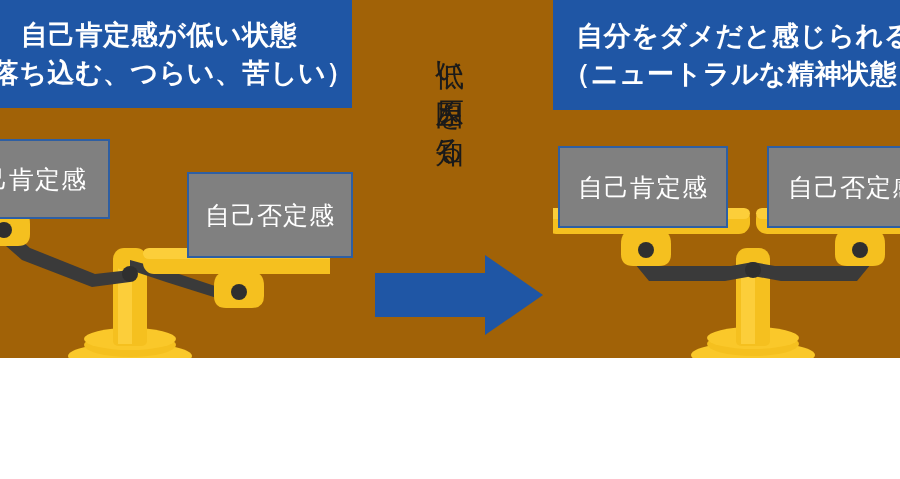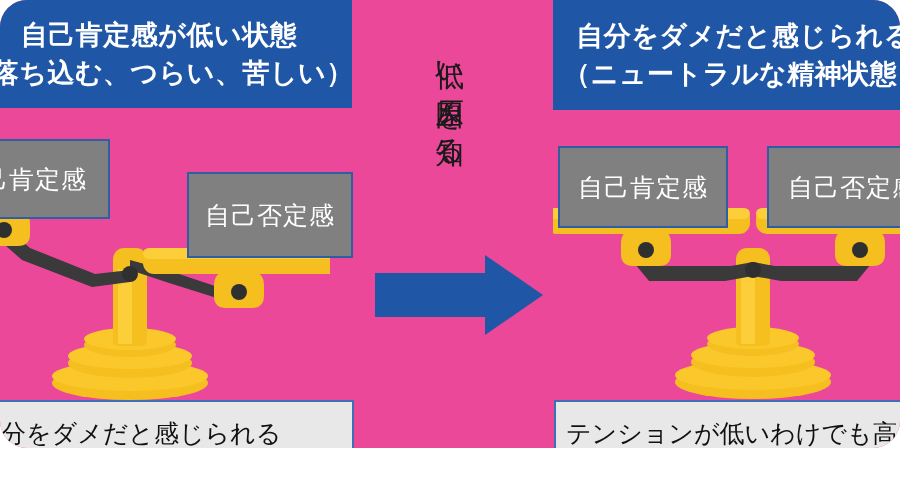--- a/index.html
+++ b/index.html
@@ -6,24 +6,23 @@
     margin: 0;
     padding: 0;
     background: #ffffff;
   }
   body {
     font-family: "Liberation Sans", "DejaVu Sans", sans-serif;
   }
   #canvas {
     position: relative;
     width: 900px;
-    height: 448px;
-    background: #ec4899;
+    height: 358px;
+    background: #a16207;
     overflow: hidden;
-    border-radius: 27px;
   }
 
   
   .header-banner {
     position: absolute;
     background: #1f56a5;
     color: #ffffff;
     font-weight: bold;
     font-size: 27px;
     line-height: 1.42;

